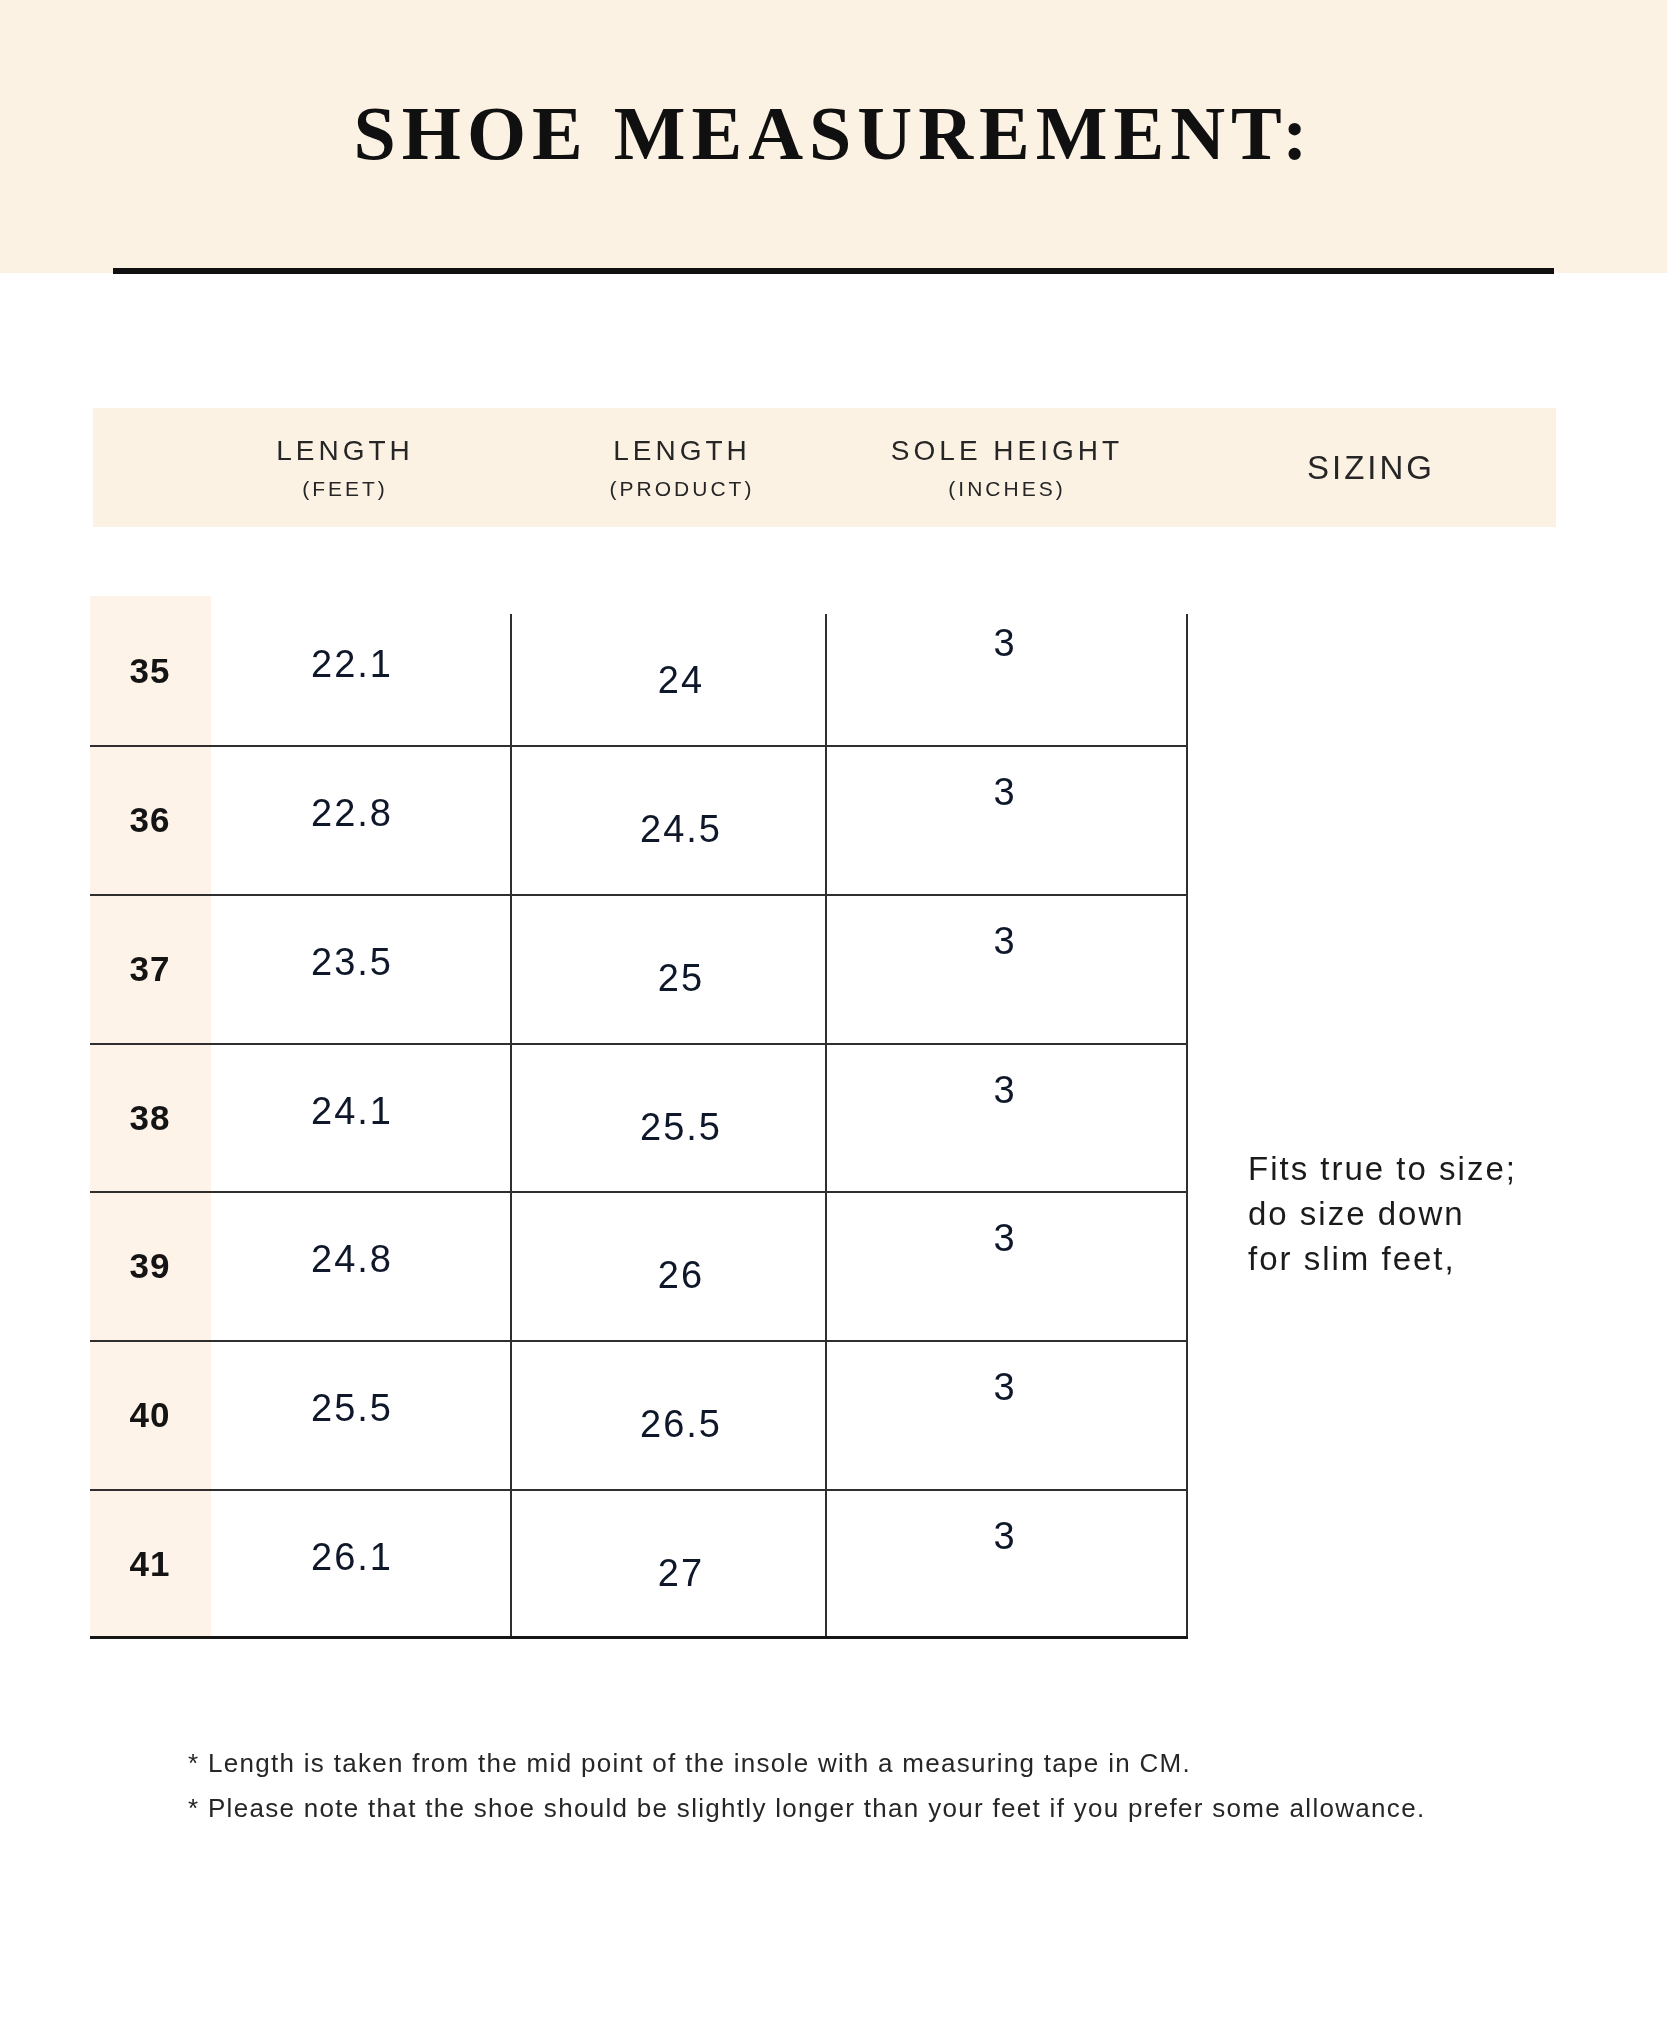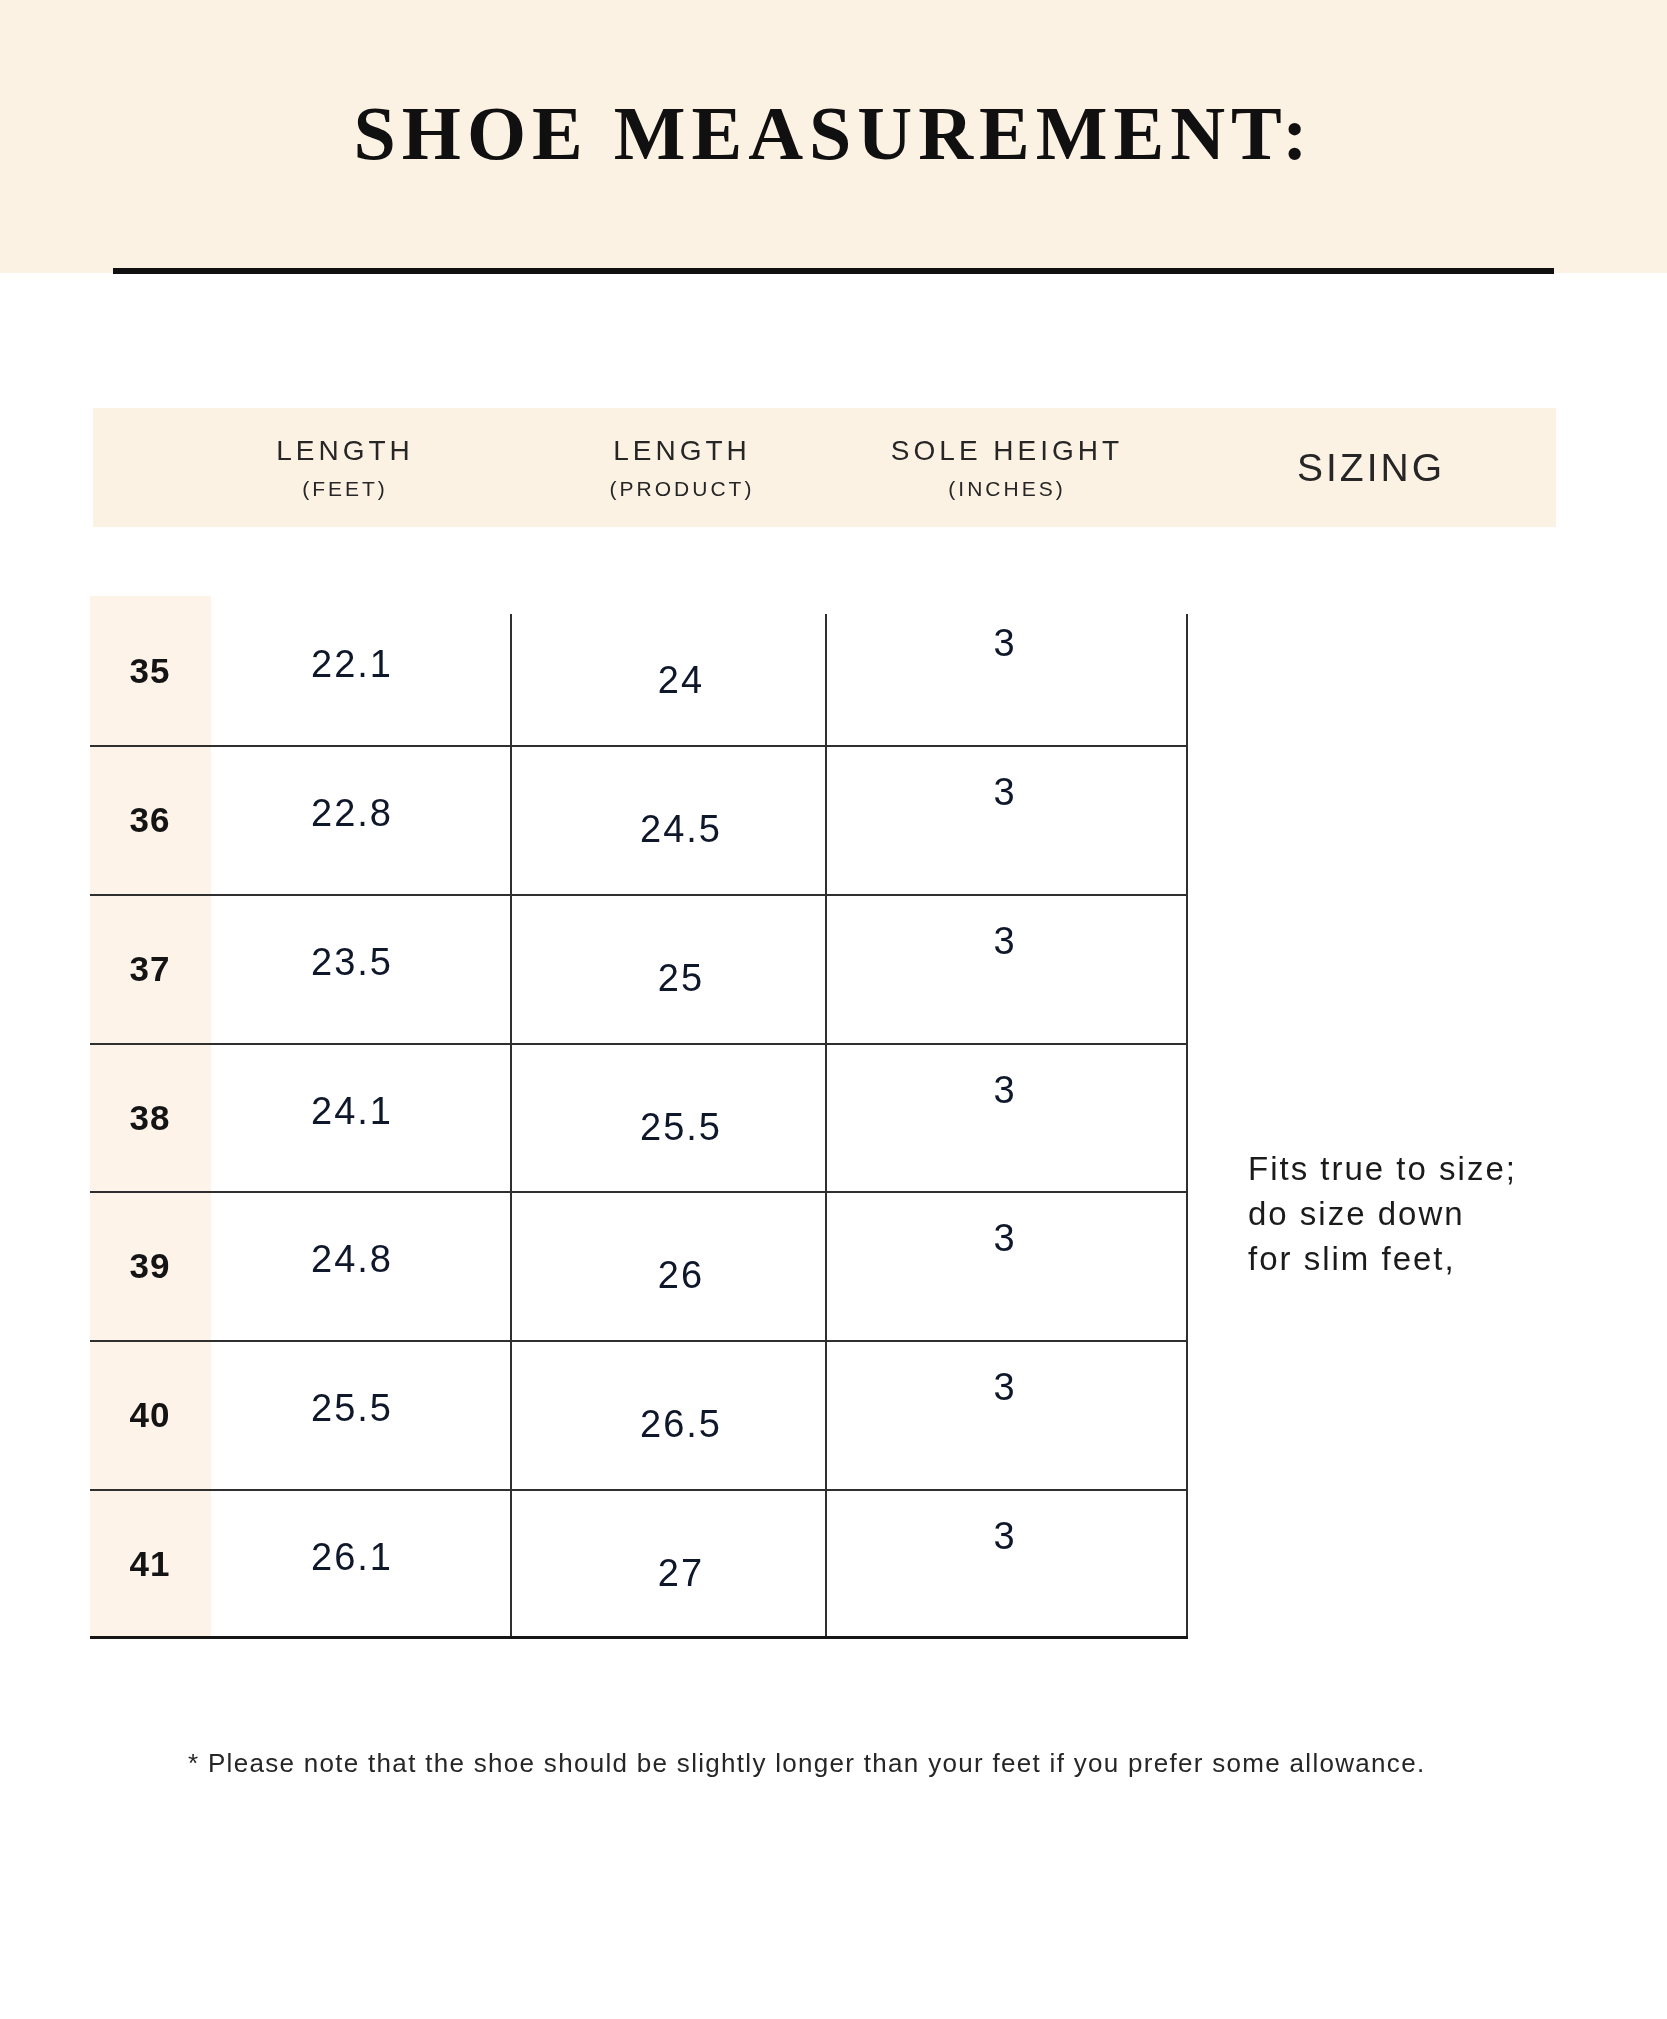--- a/index.html
+++ b/index.html
@@ -47,21 +47,21 @@
     position:absolute;top:408px;height:119px;
     display:flex;flex-direction:column;align-items:center;justify-content:center;
     gap:13px;
   }
   .hcell .hlabel{
     font-size:28px;letter-spacing:4px;color:#262626;line-height:28px;white-space:nowrap;
   }
   .hcell .hsub{
     font-size:21px;letter-spacing:3px;color:#262626;line-height:21px;white-space:nowrap;
   }
-  .hcell.sizing .hlabel{font-size:39px;letter-spacing:3px;}
+  .hcell.sizing .hlabel{font-size:33px;letter-spacing:3px;}
   .h-feet{left:245px;width:200px;}
   .h-product{left:582px;width:200px;}
   .h-sole{left:882px;width:250px;}
   .h-sizing{left:1271px;width:200px;}
   
   .size-col-bg{
     position:absolute;left:90px;top:596px;width:121px;height:1042px;
     background:var(--col-cream);
   }
   .vline{
@@ -193,16 +193,17 @@
   <div class="hsep" style="top:1489px"></div>
   <div class="table-bottom"></div>
 
   <div class="sizing-note">
     <div>Fits true to size;</div>
     <div>do size down</div>
     <div>for slim feet,</div>
   </div>
 
   <div class="footnotes">
+    <div>* Length is taken from the mid point of the insole with a measuring tape in CM.</div>
     <div>* Please note that the shoe should be slightly longer than your feet if you prefer some allowance.</div>
   </div>
 
 </div>
 
 </body></html>

